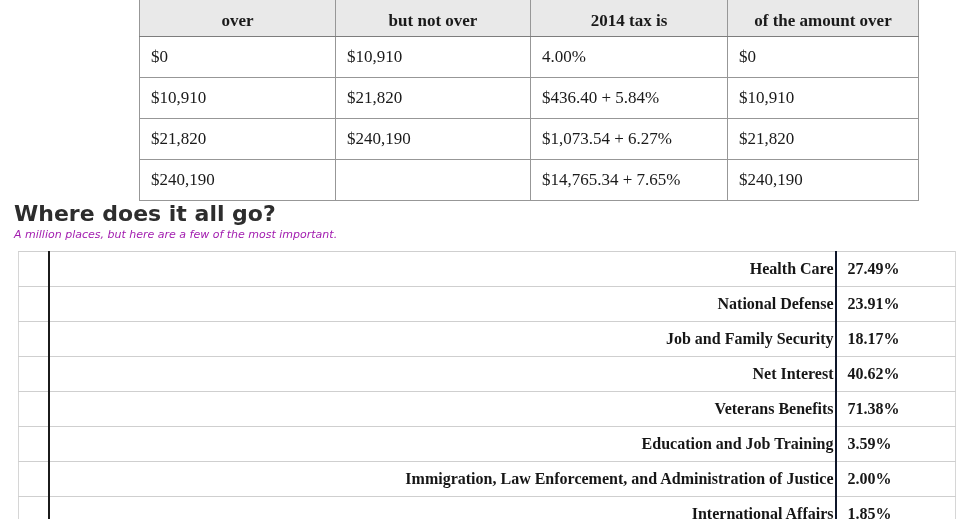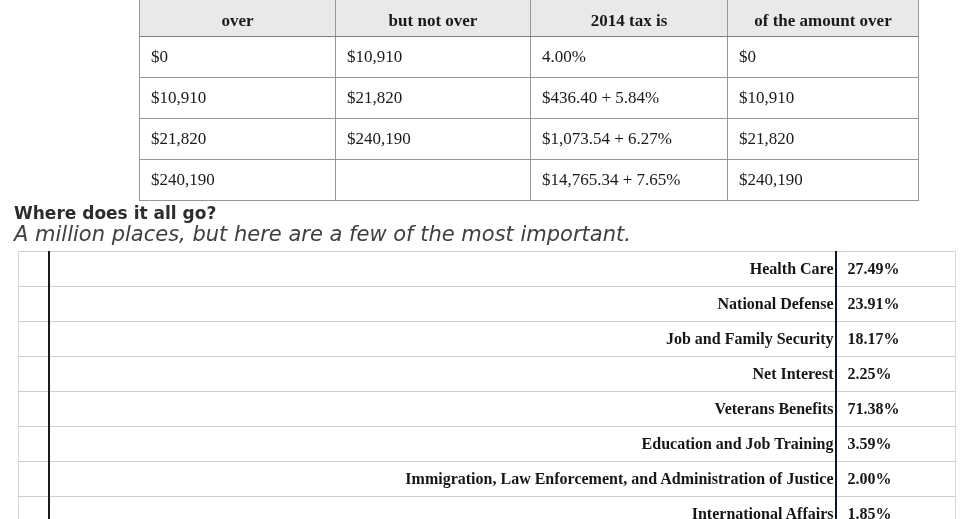--- a/index.html
+++ b/index.html
@@ -51,33 +51,33 @@
     padding: 0 6px 0 11px;
   }
 
   
   .heading {
     position: absolute;
     left: 14px;
     top: 203px;
     font-family: "DejaVu Sans", "Liberation Sans", sans-serif;
     font-weight: bold;
-    font-size: 17px;
+    font-size: 22px;
     line-height: 21px;
     color: #2d2d2d;
   }
   .subtitle {
     position: absolute;
     left: 14px;
     top: 225px;
     font-family: "DejaVu Sans", "Liberation Sans", sans-serif;
     font-style: italic;
-    font-size: 21px;
+    font-size: 11px;
     line-height: 19px;
-    color: #404040;
+    color: #a21caf;
   }
 
   
   .spend-table {
     position: absolute;
     left: 18px;
     top: 251px;
     width: 937px;
     border-collapse: collapse;
     table-layout: fixed;
@@ -177,21 +177,21 @@
         <td class="pct">23.91%</td>
       </tr>
       <tr>
         <td class="gutter"></td>
         <td class="slabel">Job and Family Security</td>
         <td class="pct">18.17%</td>
       </tr>
       <tr>
         <td class="gutter"></td>
         <td class="slabel">Net Interest</td>
-        <td class="pct">2.25%</td>
+        <td class="pct">40.62%</td>
       </tr>
       <tr>
         <td class="gutter"></td>
         <td class="slabel">Veterans Benefits</td>
         <td class="pct">71.38%</td>
       </tr>
       <tr>
         <td class="gutter"></td>
         <td class="slabel">Education and Job Training</td>
         <td class="pct">3.59%</td>

